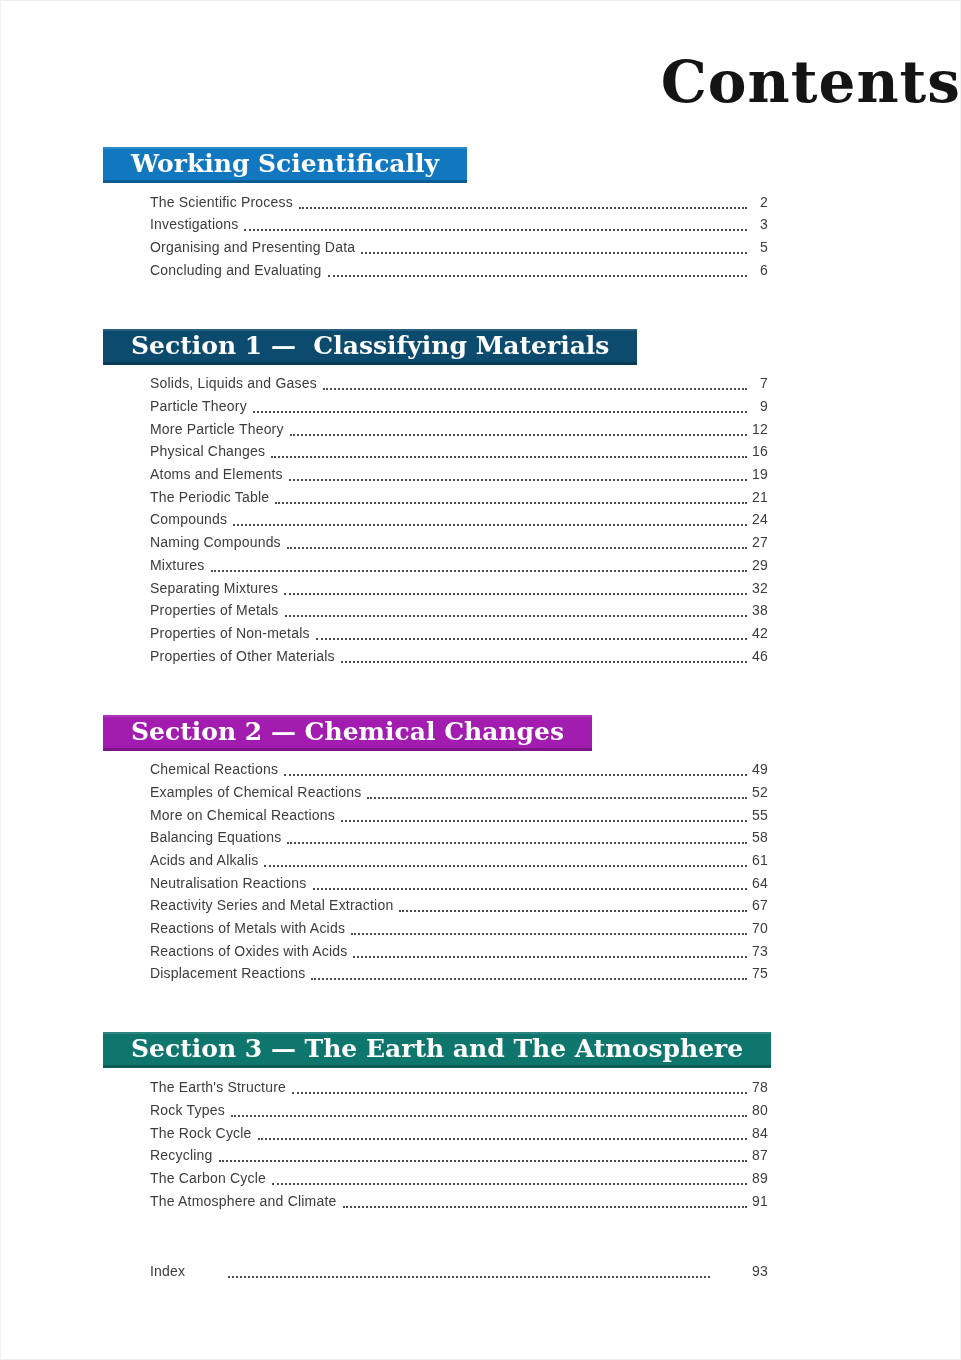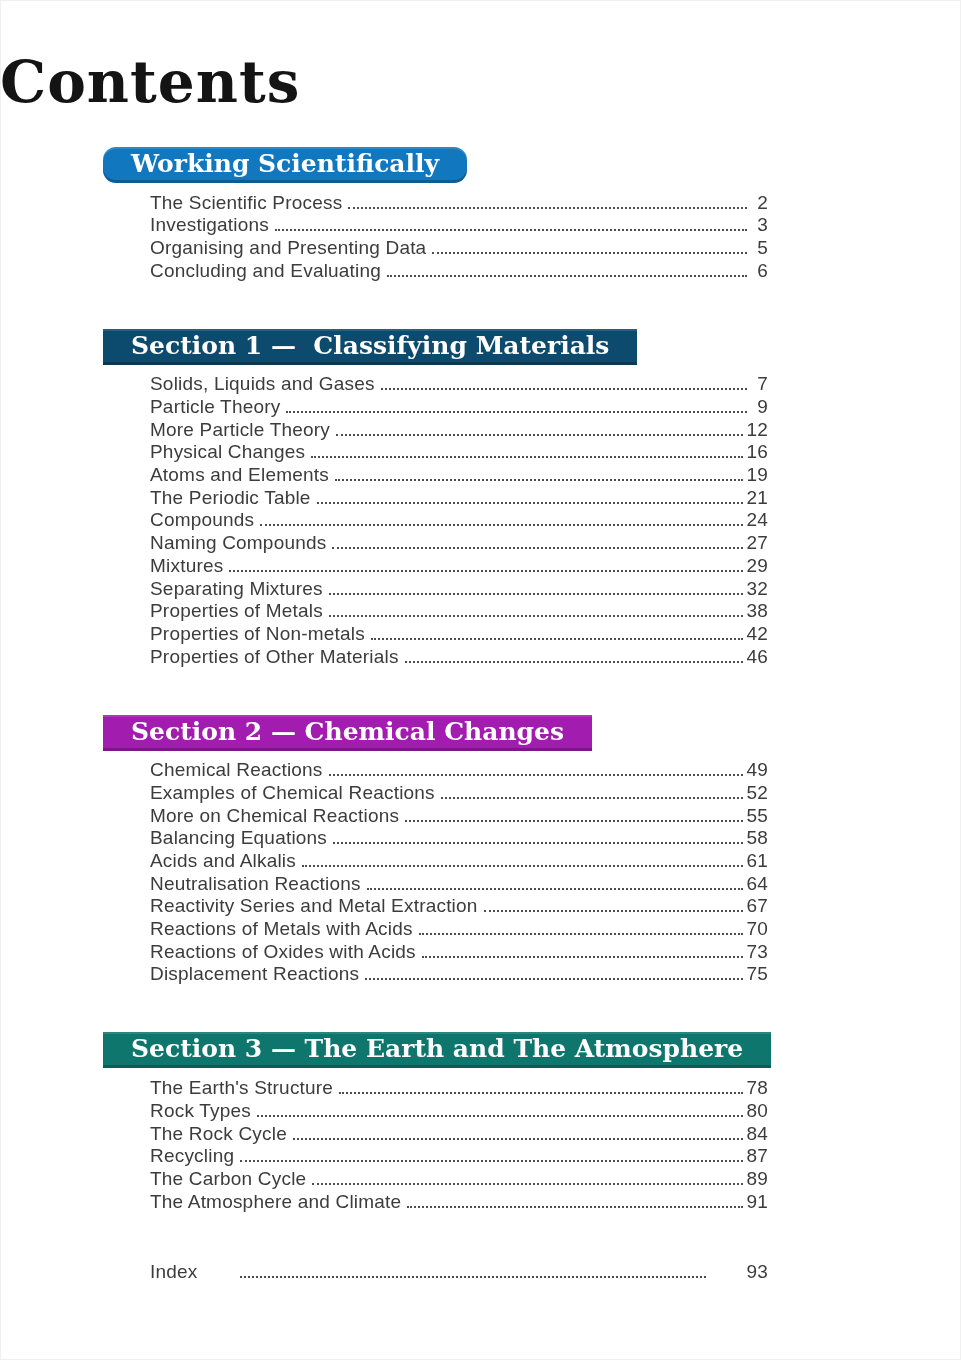--- a/index.html
+++ b/index.html
@@ -13,21 +13,21 @@
     height: 1360px;
     background: #ffffff;
     box-shadow: inset 0 0 0 1px #f0f0f0;
     overflow: hidden;
     font-family: "Liberation Sans", sans-serif;
   }
   .title {
     margin: 0;
     padding-top: 52px;
     margin-bottom: 34px;
-    text-align: left;
+    text-align: right;
     font-family: "DejaVu Serif", serif;
     font-weight: bold;
     font-size: 58px;
     line-height: 1.05;
     letter-spacing: 1px;
     color: #141414;
   }
   .toc {
     margin-left: 103px;
     width: 665px;
@@ -48,21 +48,21 @@
   }
   .entries {
     list-style: none;
     margin: 7px 0 0 47px;
     padding: 0;
   }
   .entry {
     display: flex;
     align-items: flex-end;
     height: 22.7px;
-    font-size: 19px;
+    font-size: 14px;
     letter-spacing: 0.2px;
     color: #3c3c3c;
   }
   .entry-title {
     white-space: nowrap;
     line-height: 21px;
   }
   .leader-dots {
     flex: 1 1 auto;
     border-bottom: 2px dotted #4d4d4d;
@@ -80,21 +80,21 @@
     gap: 37px;
   }
 </style>
 </head>
 <body>
 
 <div class="page">
   <h1 class="title">Contents</h1>
 
   <div class="toc" id="toc-root">
-      <section class="toc-section"><div class="section-bar" style="background-color: rgb(17, 120, 191); border-radius: 13px;"><span>Working Scientifically</span></div><ul class="entries">
+      <section class="toc-section"><div class="section-bar" style="background-color: rgb(17, 120, 191);"><span>Working Scientifically</span></div><ul class="entries">
           <li class="entry">
             <span class="entry-title">The Scientific Process</span>
             <span class="leader-dots"></span>
             <span class="entry-page">2</span>
           </li>
           <li class="entry">
             <span class="entry-title">Investigations</span>
             <span class="leader-dots"></span>
             <span class="entry-page">3</span>
           </li>

